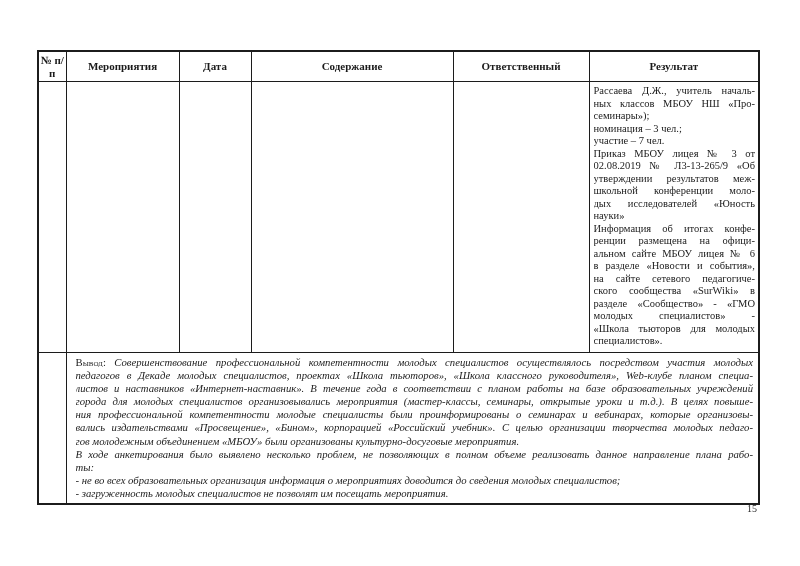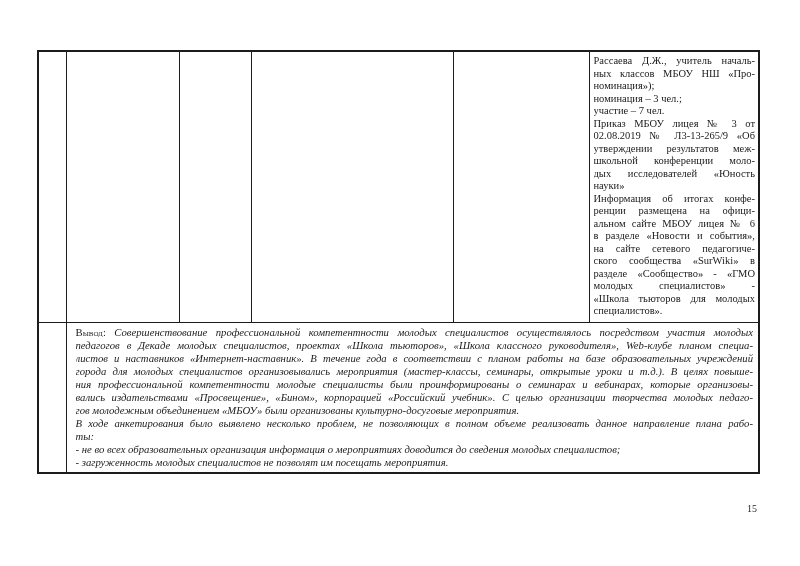--- a/index.html
+++ b/index.html
@@ -76,31 +76,39 @@
   <table class="doc-table">
     <colgroup>
       <col style="width:28px">
       <col style="width:113px">
       <col style="width:72px">
       <col style="width:202px">
       <col style="width:136px">
       <col style="width:170px">
     </colgroup>
     <tbody>
+        <tr class="row-header">
+      <th>№ п/п</th>
+      <th>Мероприятия</th>
+      <th>Дата</th>
+      <th>Содержание</th>
+      <th>Ответственный</th>
+      <th>Результат</th>
+    </tr>
     <tr class="row-main">
       <td></td>
       <td></td>
       <td></td>
       <td></td>
       <td></td>
       <td>
         <div class="result-cell">
               <div class="tline fill">Рассаева Д.Ж., учитель началь-</div>
               <div class="tline fill">ных классов МБОУ НШ «Про-</div>
-              <div class="tline">номинация»);</div>
+              <div class="tline">семинары»);</div>
               <div class="tline">номинация – 3 чел.;</div>
               <div class="tline">участие – 7 чел.</div>
               <div class="tline fill">Приказ МБОУ лицея № 3 от</div>
               <div class="tline fill">02.08.2019 № Л3-13-265/9 «Об</div>
               <div class="tline fill">утверждении результатов меж-</div>
               <div class="tline fill">школьной конференции моло-</div>
               <div class="tline fill">дых исследователей «Юность</div>
               <div class="tline">науки»</div>
               <div class="tline fill">Информация об итогах конфе-</div>
               <div class="tline fill">ренции размещена на офици-</div>

